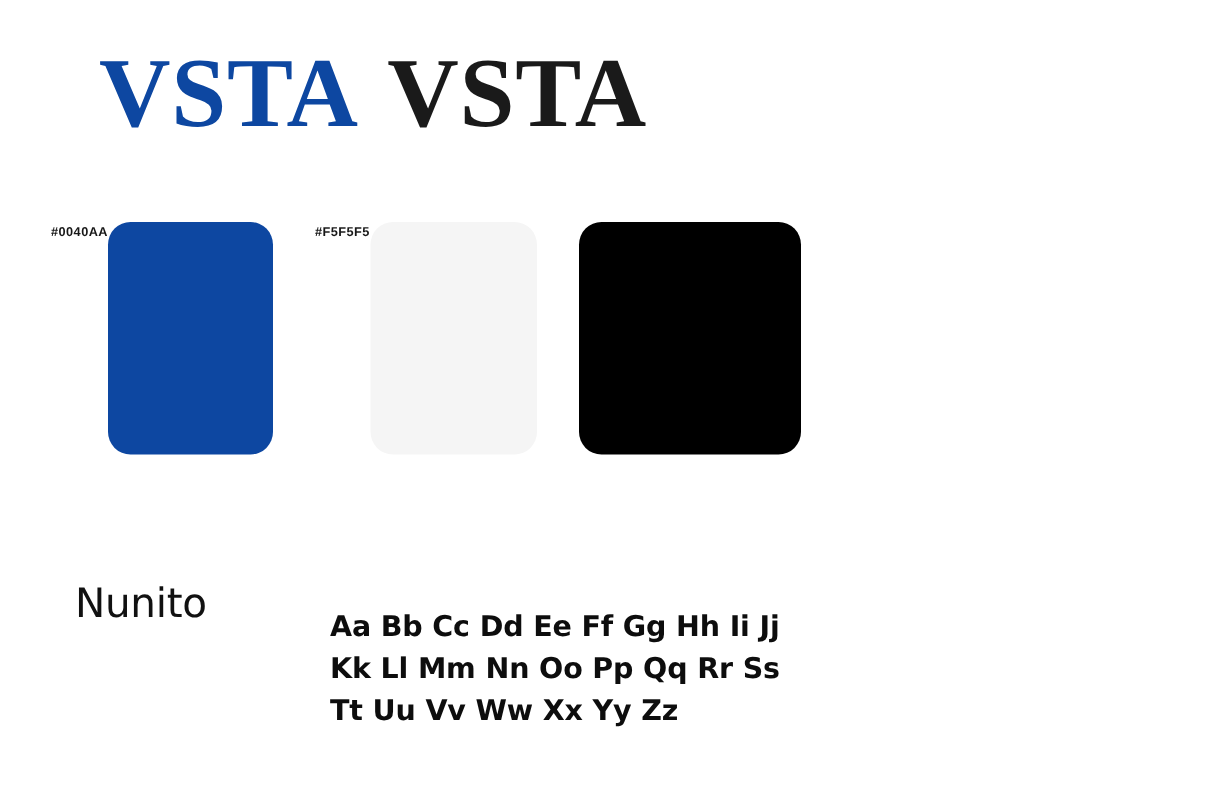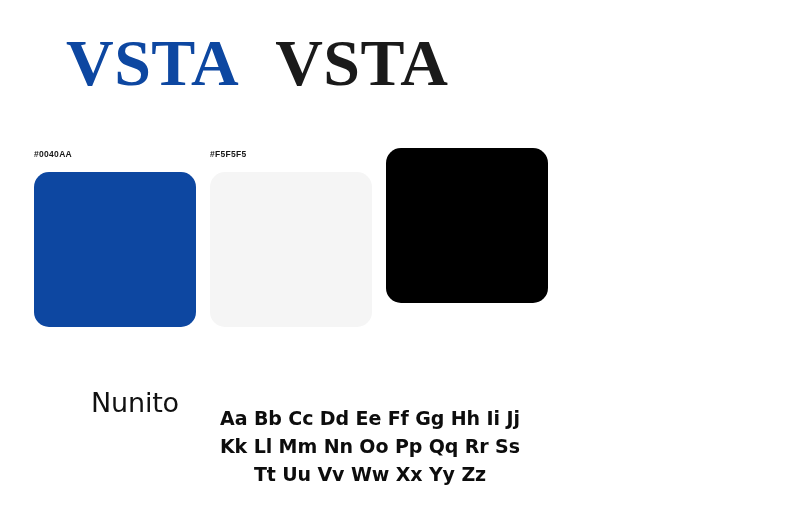--- a/index.html
+++ b/index.html
@@ -16,21 +16,21 @@
     -webkit-font-smoothing: antialiased;
   }
 
   
   #logo-row {
     position: absolute;
     left: 66px;
     top: 30px;
     display: flex;
     align-items: baseline;
-    gap: 36px;
+    gap: 19px;
   }
   .logo-wordmark {
     font-family: "Liberation Serif", "DejaVu Serif", serif;
     font-weight: 700;
     font-size: 66px;
     line-height: 1;
     letter-spacing: 0.5px;
   }
   #logo-primary { color: #0D47A1; }
   #logo-secondary { color: #1a1a1a; }
@@ -39,21 +39,20 @@
   #palette {
     position: absolute;
     left: 34px;
     top: 148px;
     display: flex;
     gap: 28px;
   }
   .swatch-cell {
     width: 148px;
     display: flex;
-    flex-direction: column;
   }
   .swatch-label {
     font-family: "Liberation Sans", sans-serif;
     font-size: 8.5px;
     font-weight: 700;
     letter-spacing: 0.3px;
     color: #171717;
     margin-bottom: 12px;
     height: 12px;
     line-height: 12px;
@@ -65,21 +64,20 @@
   }
 
   
   #typography {
     position: absolute;
     left: 50px;
     top: 386px;
     width: 700px;
     display: flex;
     align-items: flex-start;
-    text-align: center;
   }
   #font-name {
     font-family: "DejaVu Sans", sans-serif;
     font-size: 27px;
     font-weight: 400;
     color: #111111;
     line-height: 34px;
     width: 170px;
     flex: none;
     letter-spacing: -0.2px;

